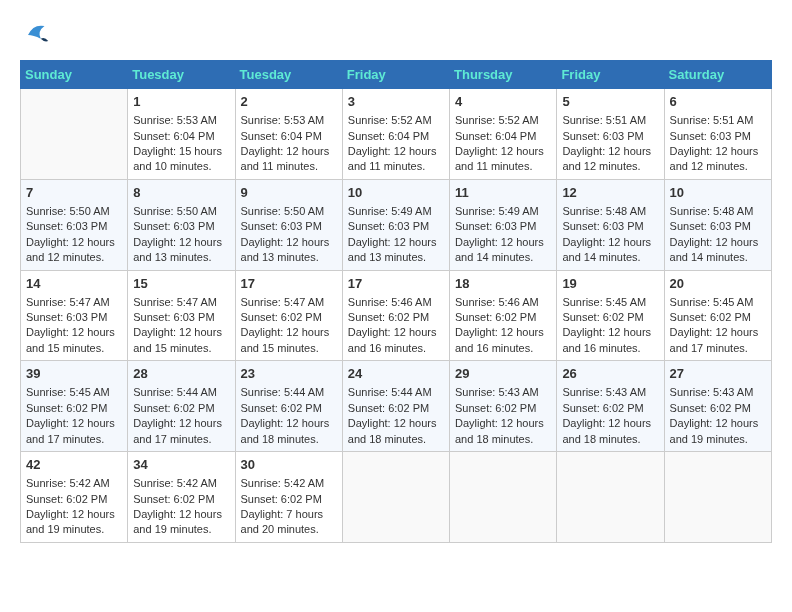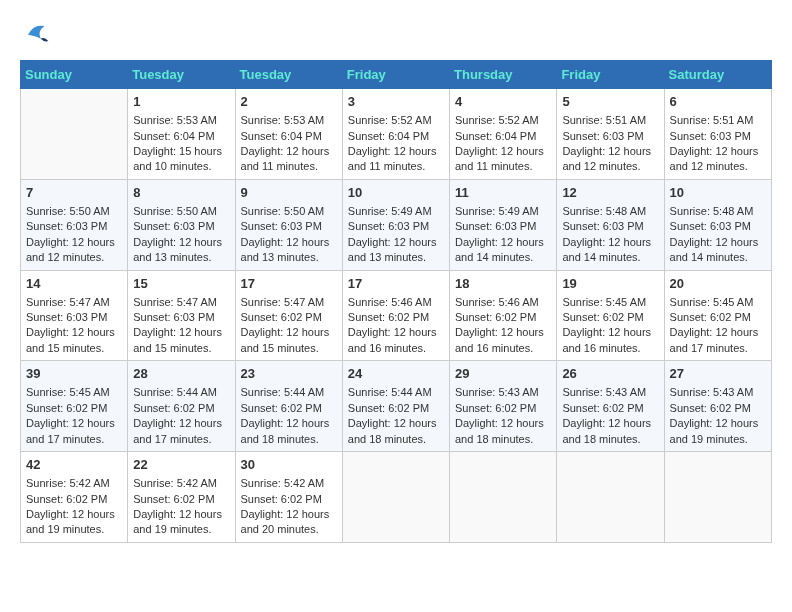--- a/index.html
+++ b/index.html
@@ -238,27 +238,27 @@
         <td><span class="day-num">27</span>
           <span>Sunrise: 5:43 AM</span><br>
           <span>Sunset: 6:02 PM</span><br>
           <span>Daylight: 12 hours and 19 minutes.</span></td>
       </tr>
       <tr>
         <td><span class="day-num">42</span>
           <span>Sunrise: 5:42 AM</span><br>
           <span>Sunset: 6:02 PM</span><br>
           <span>Daylight: 12 hours and 19 minutes.</span></td>
-        <td><span class="day-num">22</span>
+        <td><span class="day-num">34</span>
           <span>Sunrise: 5:42 AM</span><br>
           <span>Sunset: 6:02 PM</span><br>
           <span>Daylight: 12 hours and 19 minutes.</span></td>
         <td><span class="day-num">30</span>
           <span>Sunrise: 5:42 AM</span><br>
           <span>Sunset: 6:02 PM</span><br>
-          <span>Daylight: 12 hours and 20 minutes.</span></td>
+          <span>Daylight: 7 hours and 20 minutes.</span></td>
         <td class="empty"></td>
         <td class="empty"></td>
         <td class="empty"></td>
         <td class="empty"></td>
       </tr>
     </tbody>
 </table>
 
 </body></html>

